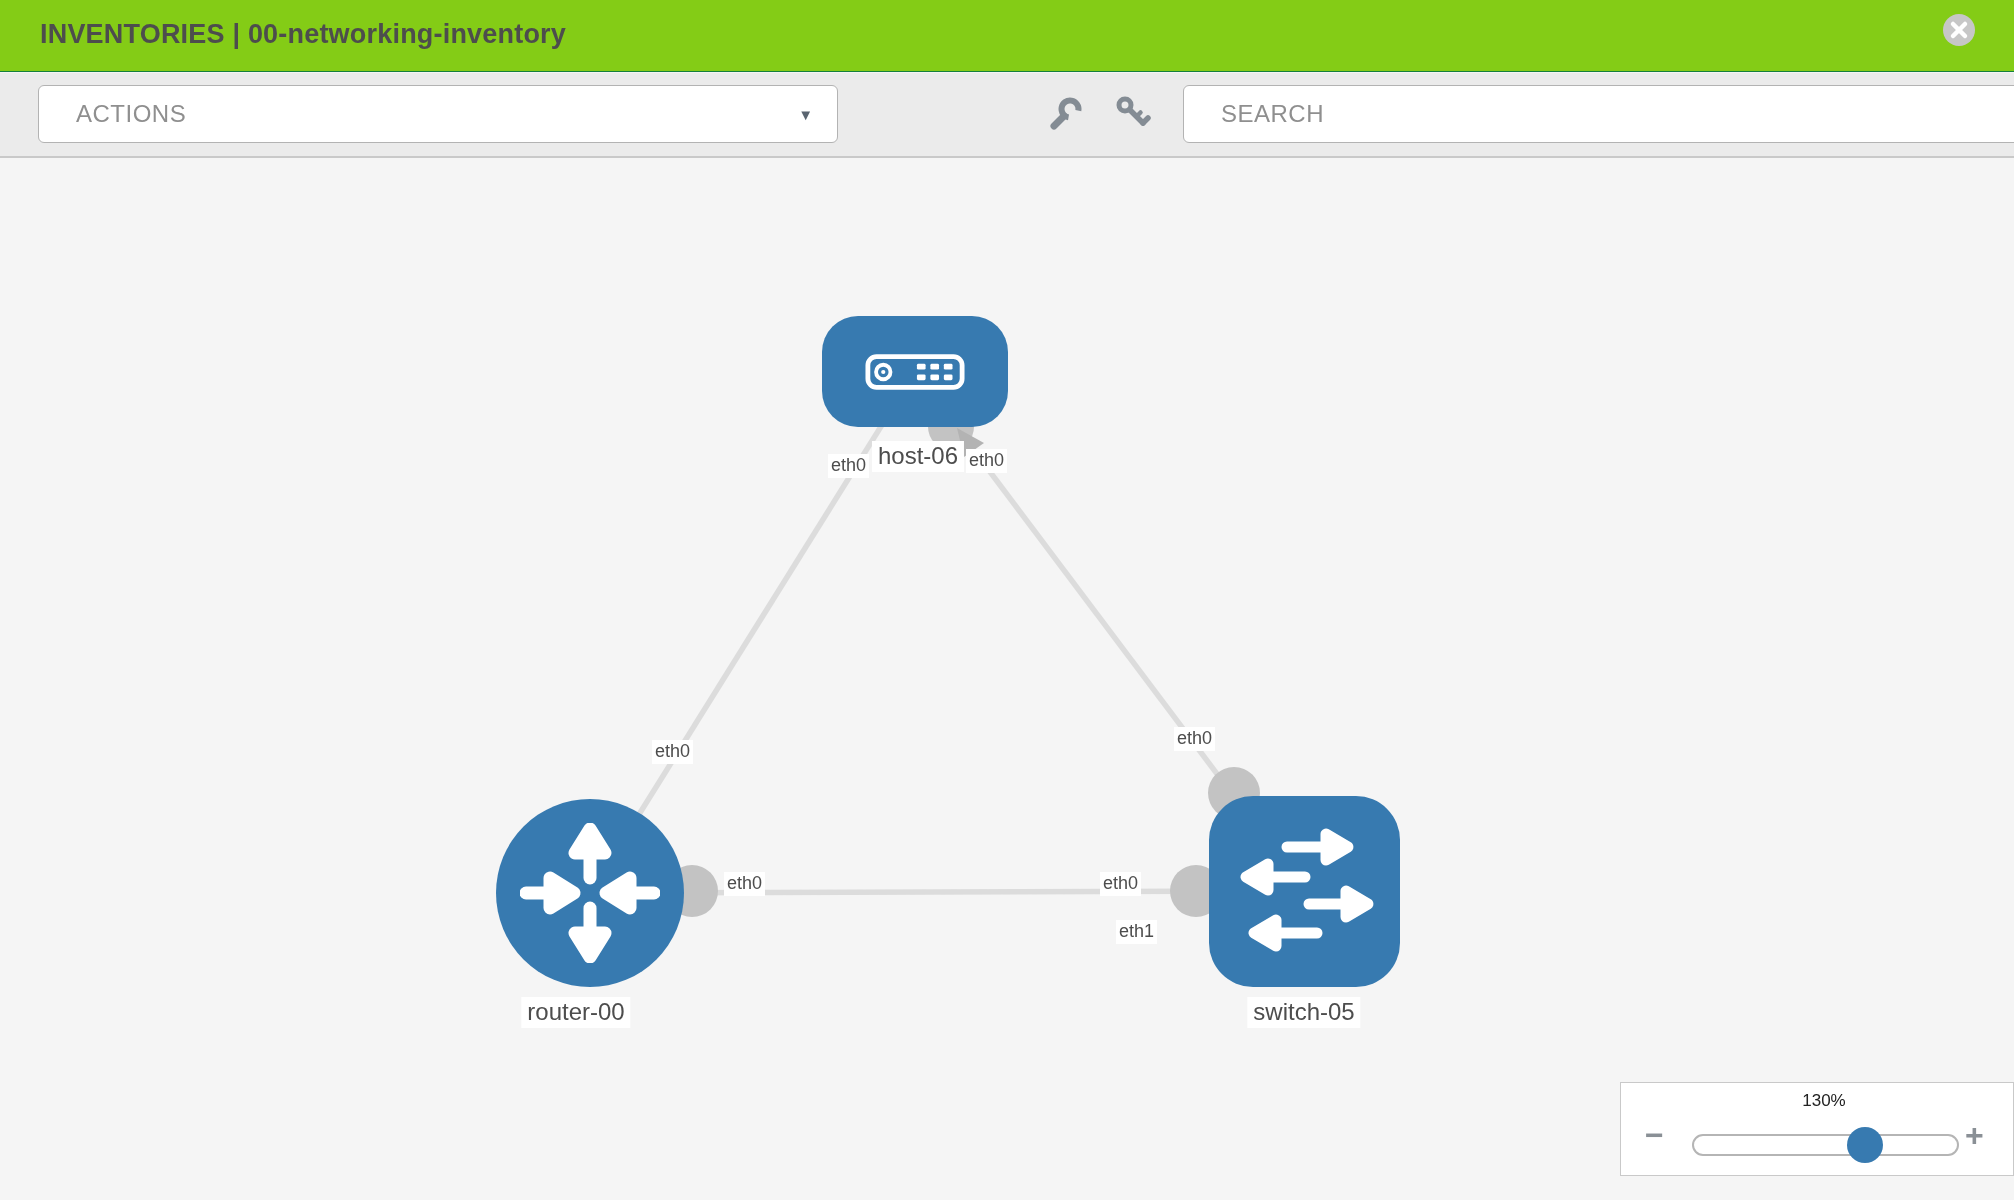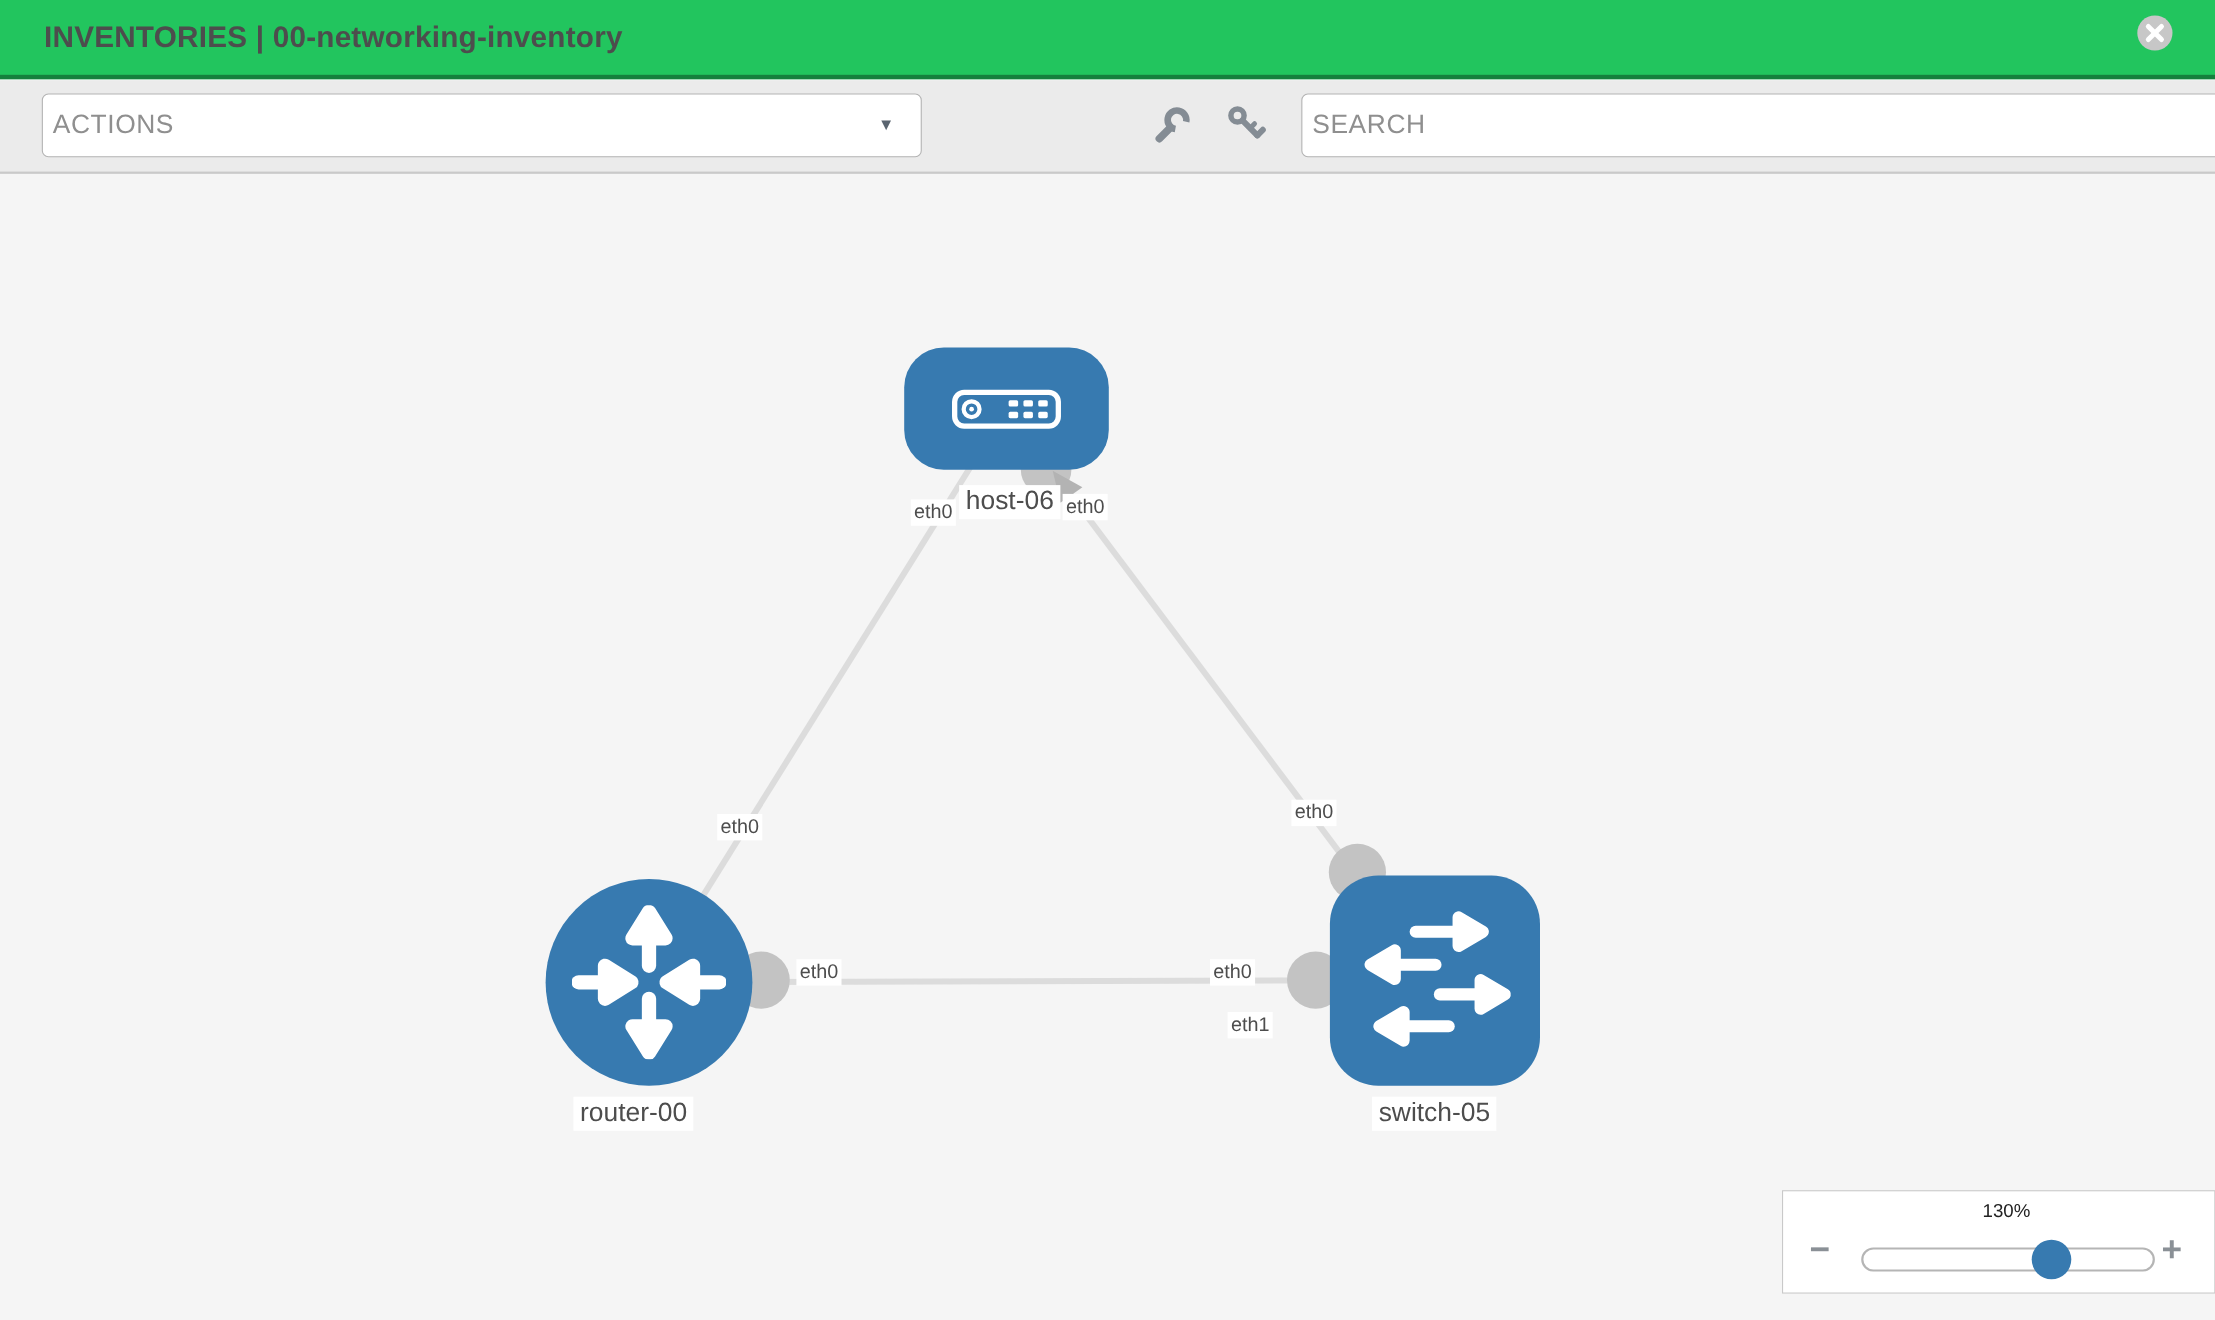--- a/index.html
+++ b/index.html
@@ -26,35 +26,35 @@
   #node-switch{left:1209px;top:796px;width:191px;height:191px;border-radius:44px;}
 
   
   .iface{position:absolute;z-index:4;background:#fff;color:var(--label_text);
          font-size:18px;line-height:1.2;padding:1px 3px;white-space:nowrap;}
   .node-label{position:absolute;z-index:4;background:#fff;color:var(--label_text);
          font-size:24px;line-height:1.2;padding:1px 6px;transform:translateX(-50%);
          white-space:nowrap;}
 
   
-  #header{position:absolute;left:0;top:0;width:2014px;height:72px;background:#22c55e;
-          border-bottom:4px solid #15803d;z-index:6;}
+  #header{position:absolute;left:0;top:0;width:2014px;height:72px;background:#84cc16;
+          border-bottom:1px solid #15803d;z-index:6;}
   #page-title{position:absolute;left:40px;top:19px;font-size:27px;font-weight:bold;
           color:#4d4d4d;letter-spacing:.2px;}
   #close-btn{position:absolute;left:1942px;top:13px;width:34px;height:34px;cursor:pointer;border:none;background:none;}
 
   
   #toolbar{position:absolute;left:0;top:73px;width:2014px;height:85px;
            background:var(--toolbar_bg);border-bottom:2px solid #c9c9c9;z-index:6;}
   .dropdown{position:absolute;top:12px;height:58px;background:#fff;
             border:1px solid #b3b3b3;border-radius:6px;cursor:pointer;
             display:flex;align-items:center;}
   #actions-dd{left:38px;width:800px;}
   #search-dd{left:1183px;width:868px;}
-  .dd-label{font-size:24px;color:var(--muted_text);padding-left:9px;letter-spacing:.5px;}
+  .dd-label{font-size:24px;color:var(--muted_text);padding-left:37px;letter-spacing:.5px;}
   .dd-caret{position:absolute;right:24px;top:50%;transform:translateY(-50%);
             font-size:15px;color:#5a6570;}
   .tool-btn{position:absolute;top:20px;width:40px;height:44px;border:none;background:none;cursor:pointer;}
   #wrench-btn{left:1044px;}
   #key-btn{left:1113px;}
 
   
   #zoom-panel{position:absolute;left:1620px;top:1082px;width:394px;height:94px;
               background:#fff;border:1px solid #c9c9c9;z-index:7;}
   #zoom-value{position:absolute;left:153px;top:8px;width:100px;text-align:center;

